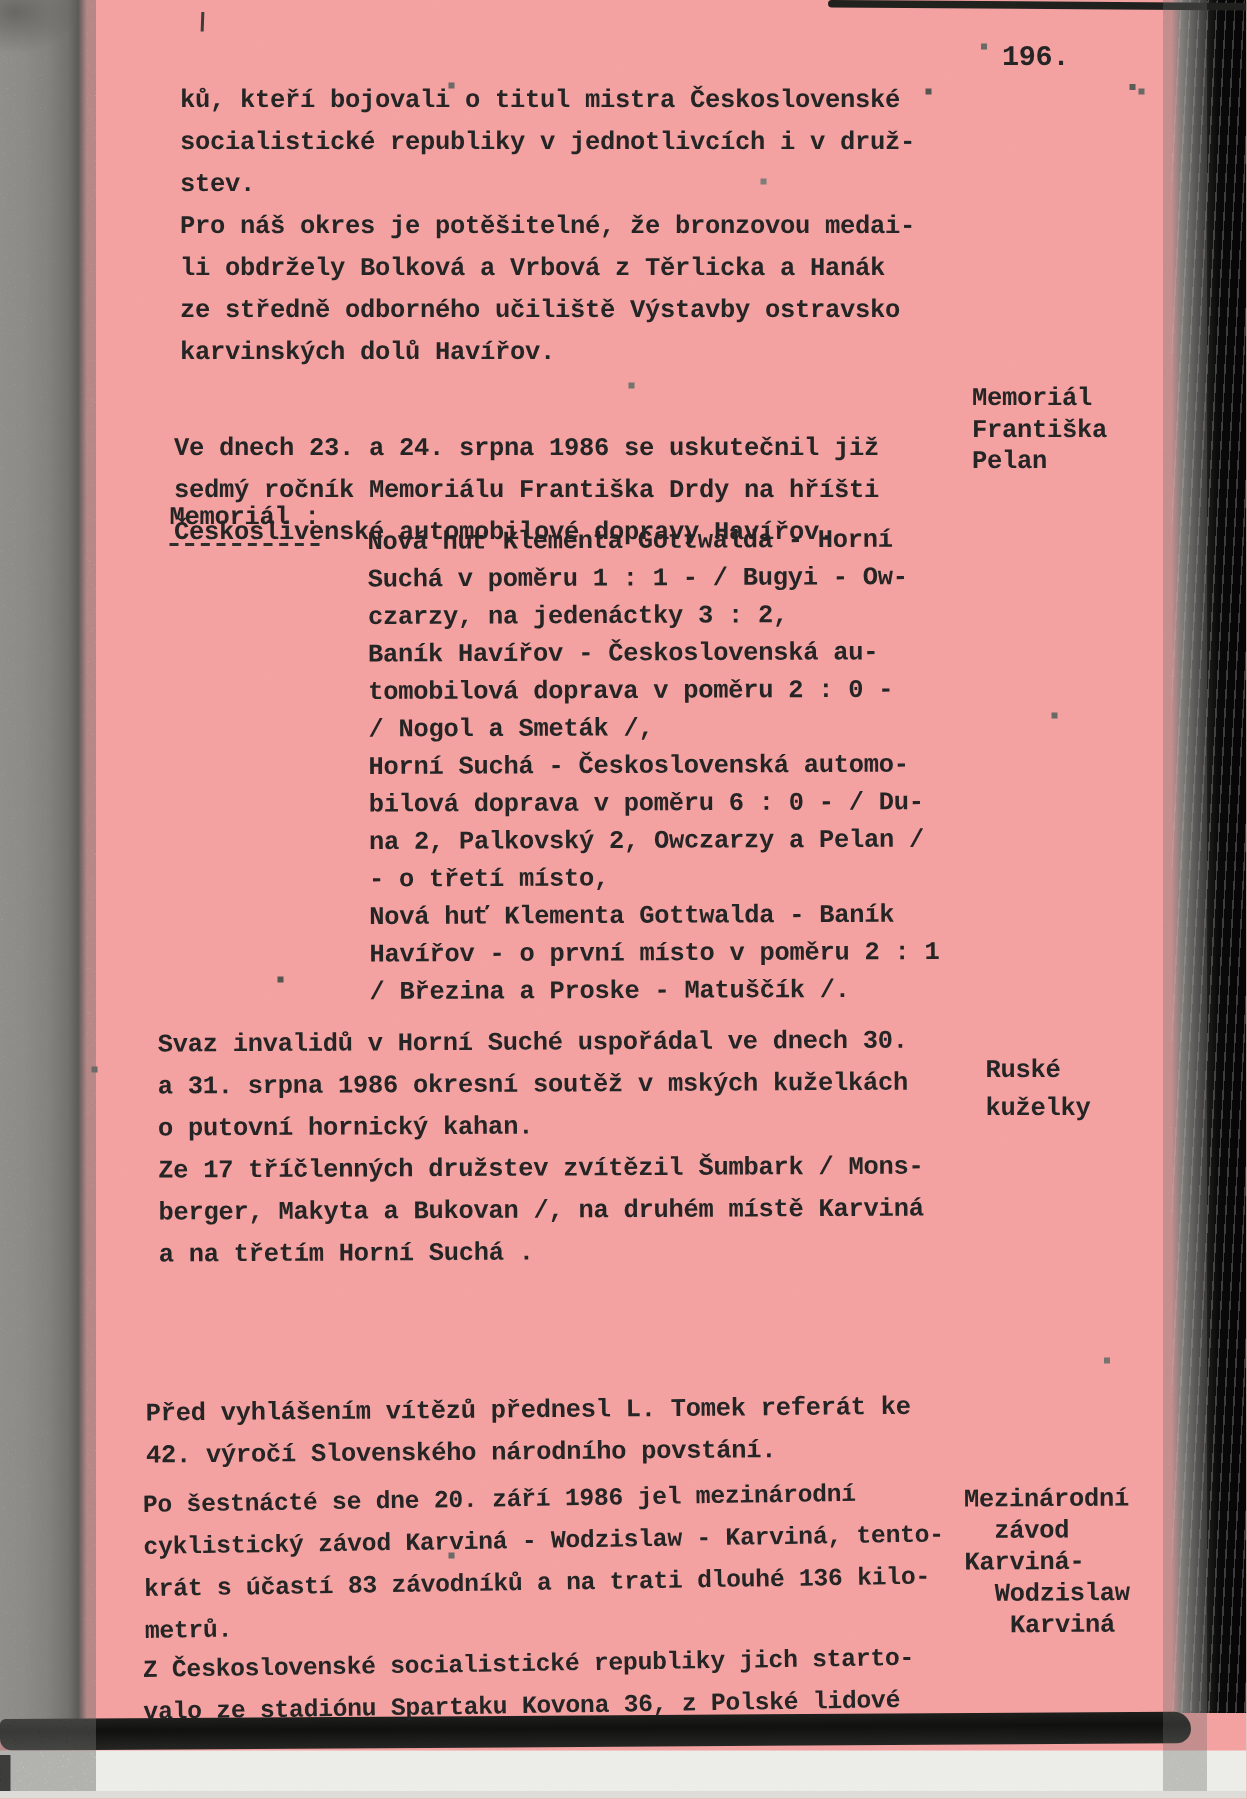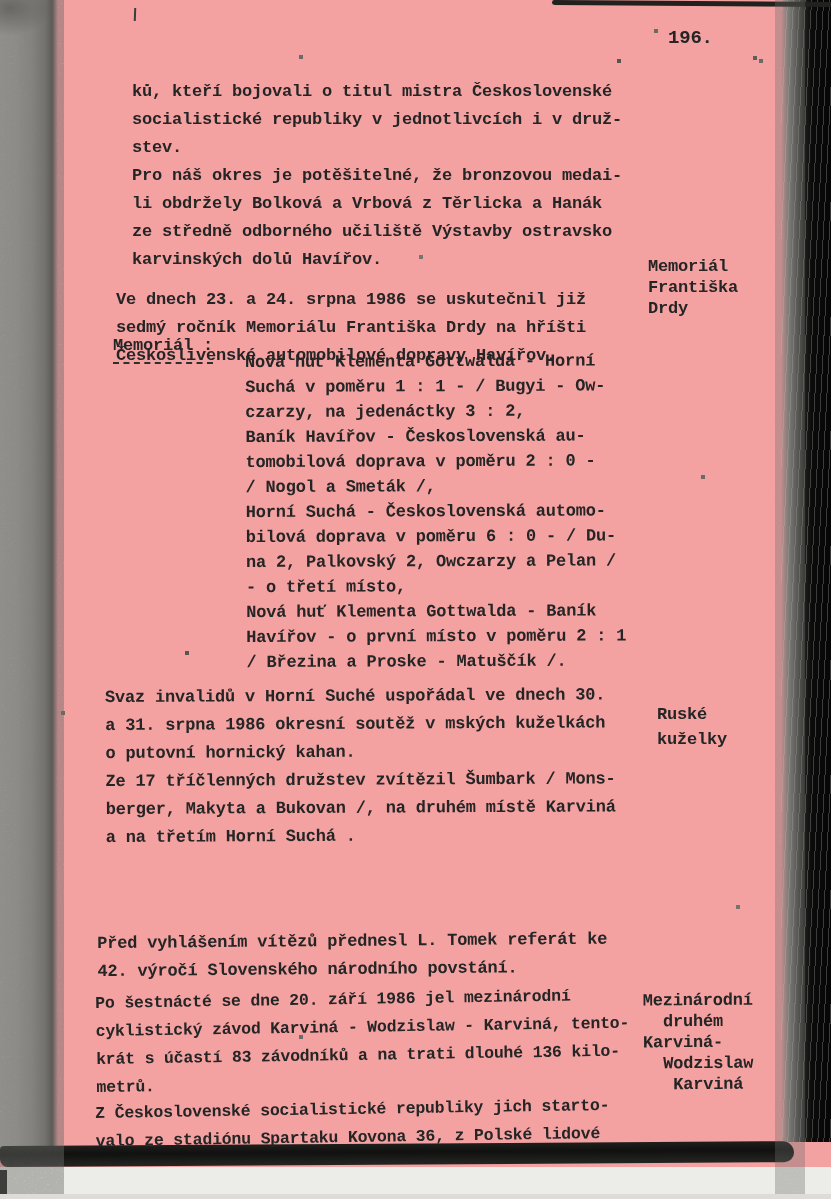--- a/index.html
+++ b/index.html
@@ -49,21 +49,21 @@
       186px 652px 0 1px #55554f, 62px 712px 0 1px #6a6a66, 737px 906px 0 1px #77756f,
       300px 1036px 0 1px #6a6a66, 508px 120px 0 1px #80807a, 655px 30px 0 1px #6a6a66;
   }
   .noise{position:absolute;left:0;top:0;pointer-events:none;}
   
   .tblock{
     position:absolute;white-space:pre;color:#212121;font-weight:700;
     font-size:17px;line-height:28px;letter-spacing:-0.2px;
   }
   .page-number{left:668px;top:24px;font-size:19px;}
-  .p-intro{left:132px;top:54px;margin-top:24px;}
+  .p-intro{left:120px;top:54px;}
   .p-memorial{left:116px;top:250px;margin-top:36px;}
   .mn-memorial{left:648px;top:256px;line-height:21px;}
   .h-results{left:113px;top:332px;border-bottom:2.5px dashed #2b2b2b;padding-bottom:2px;}
   .b-results{left:245px;top:350px;line-height:25px;transform:rotate(-0.25deg);transform-origin:top left;}
   .p-kuzelky{left:105px;top:684px;transform:rotate(-0.3deg);transform-origin:top left;}
   .mn-ruske{left:657px;top:690px;line-height:25px;margin-top:12px;}
   .h-individuals{left:97px;top:840px;border-bottom:2.5px dashed #2b2b2b;padding-bottom:2px;}
   .b-individuals{left:263px;top:848px;}
   .p-tomek{left:97px;top:930px;transform:rotate(-0.5deg);transform-origin:top left;}
   .p-zavod{left:95px;top:990px;font-size:16.5px;transform:rotate(-0.9deg);transform-origin:top left;}
@@ -92,21 +92,21 @@
 Pro náš okres je potěšitelné, že bronzovou medai-
 li obdržely Bolková a Vrbová z Těrlicka a Hanák
 ze středně odborného učiliště Výstavby ostravsko
 karvinských dolů Havířov.</div>
 
   <div class="tblock p-memorial">Ve dnech 23. a 24. srpna 1986 se uskutečnil již
 sedmý ročník Memoriálu Františka Drdy na hříšti
 Českoslivenské automobilové dopravy Havířov.</div>
   <div class="tblock mn-memorial">Memoriál
 Františka
-Drdy</div>
+Pelan</div>
 
   <div class="tblock h-results">Memoriál :</div>
   <div class="tblock b-results">Nová huť Klementa Gottwalda - Horní
 Suchá v poměru 1 : 1 - / Bugyi - Ow-
 czarzy, na jedenáctky 3 : 2,
 Baník Havířov - Československá au-
 tomobilová doprava v poměru 2 : 0 -
 / Nogol a Smeták /,
 Horní Suchá - Československá automo-
 bilová doprava v poměru 6 : 0 - / Du-
@@ -127,21 +127,21 @@
 
 
   <div class="tblock p-tomek">Před vyhlášením vítězů přednesl L. Tomek referát ke
 42. výročí Slovenského národního povstání.</div>
 
   <div class="tblock p-zavod">Po šestnácté se dne 20. září 1986 jel mezinárodní
 cyklistický závod Karviná - Wodzislaw - Karviná, tento-
 krát s účastí 83 závodníků a na trati dlouhé 136 kilo-
 metrů.</div>
   <div class="tblock mn-zavod">Mezinárodní
-  druhém
+  závod
 Karviná-
   Wodzislaw
    Karviná</div>
 
   <div class="tblock p-start">Z Československé socialistické republiky jich starto-
 valo ze stadiónu Spartaku Kovona 36, z Polské lidové</div>
 
   <svg class="noise" width="831" height="1199" xmlns="http://www.w3.org/2000/svg">
     <filter id="grain">
       <feTurbulence type="fractalNoise" baseFrequency="0.85" numOctaves="2" stitchTiles="stitch"></feTurbulence>

